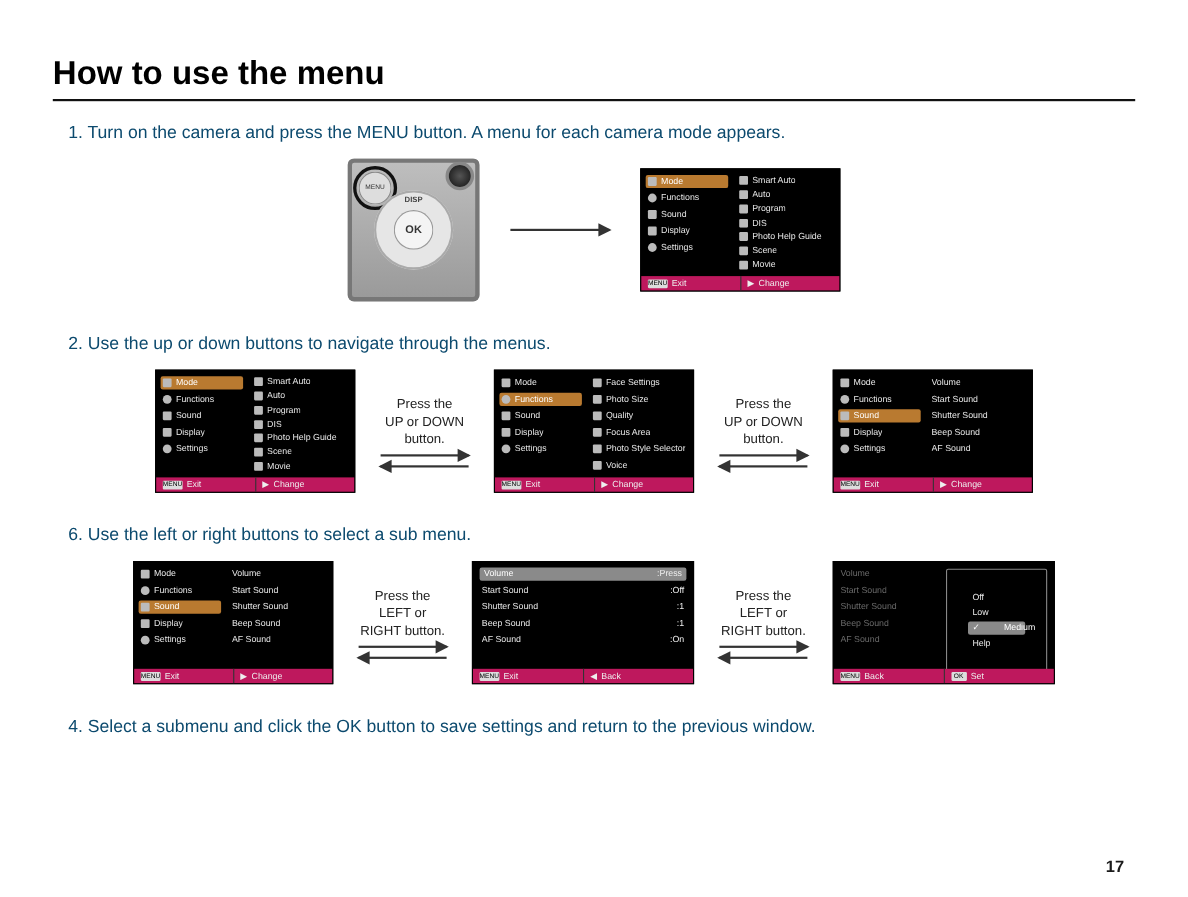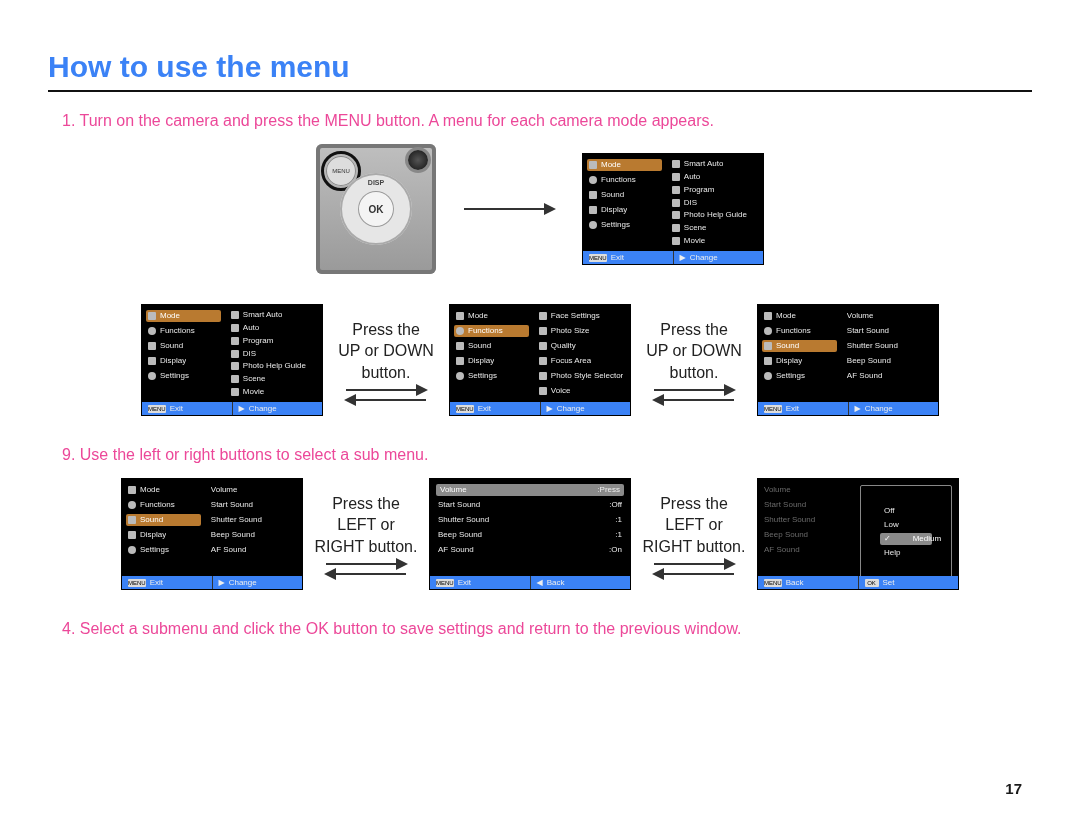--- a/index.html
+++ b/index.html
@@ -14,52 +14,52 @@
   }
   .page {
     padding: 50px 48px 0 48px;
     box-sizing: border-box;
     width: 1080px;
   }
   h1 {
     font-size: 30px;
     font-weight: bold;
     margin: 0 0 6px 0;
-    color: #3b82f6;
+    color: #000000;
     letter-spacing: 0px;
   }
   .rule {
     border: 0;
     border-top: 2px solid #111;
     margin: 0 0 20px 0;
   }
   .step {
     font-size: 16px;
     margin: 8px 0 14px 14px;
-    color: #ec4899;
+    color: #0c4a6e;
   }
   .row {
     display: flex;
     align-items: center;
     justify-content: center;
     gap: 28px;
     margin: 10px 0 30px 0;
   }
   .row.row-narrow { gap: 8px; }
   
   .arrow-right-long {
     width: 90px; height: 2px; background:#333; position: relative;
   }
   .arrow-right-long::after {
     content:''; position:absolute; right:-2px; top:-5px;
     border-left:12px solid #333; border-top:6px solid transparent; border-bottom:6px solid transparent;
   }
   .arrow-pair {
     display:flex; flex-direction:column; align-items:center; gap:6px;
-    font-size: 16px; color:#222; text-align:center; width: 110px; justify-content: center;
+    font-size: 12px; color:#222; text-align:center; width: 110px; justify-content: center;
   }
   .arrow-pair .label { line-height: 1.35; }
   .arrow-pair .arrows { display:flex; flex-direction:column; gap:8px; align-items:center;}
   .arrow-r, .arrow-l { width:80px; height:2px; background:#333; position:relative; }
   .arrow-r::after { content:''; position:absolute; right:-2px; top:-5px; border-left:12px solid #333; border-top:6px solid transparent; border-bottom:6px solid transparent;}
   .arrow-l::after { content:''; position:absolute; left:-2px; top:-5px; border-right:12px solid #333; border-top:6px solid transparent; border-bottom:6px solid transparent;}
 
   
   .remote {
     width: 120px; height: 130px; background: linear-gradient(#bfbfbf,#999);
@@ -114,21 +114,21 @@
     background:#b97a30; color:#fff; border-radius:2px;
   }
   .lcd .item .ico {
     width:8px; height:8px; display:inline-block; flex:0 0 auto;
     background:#bbb; border-radius:1px;
   }
   .lcd .item .ico.round { border-radius:50%; }
   .lcd .item .txt { overflow:hidden; text-overflow:ellipsis; }
   .lcd .dim { color:#6a6a6a; }
   .lcd .bar {
-    position:absolute; left:0; right:0; bottom:0; height:13px; background:#3b82f6;
+    position:absolute; left:0; right:0; bottom:0; height:13px; background:#be185d;
     display:flex; color:#eee; font-size:8px;
   }
   .lcd .bar .half {
     flex:1; display:flex; align-items:center; gap:4px; padding:0 6px;
   }
   .lcd .bar .half + .half { border-left:1px solid #333; }
   .lcd .bar .key {
     display:inline-flex; align-items:center; justify-content:center;
     background:#ddd; color:#000; font-size:6px; min-width:14px; height:8px; border-radius:1px;
   }
@@ -240,20 +240,21 @@
               <span>Exit</span>
             </div>
       <div class="half">
               <span>▶</span>
               <span>Change</span>
             </div>
     </div>
   </div>
 </div>
 
+<p class="step">2. Use the up or down buttons to navigate through the menus.</p>
 <div class="row row-narrow">
 
   <div class="lcd">
     <div class="cols">
       <div class="col-left">
         <div class="item hl">
                 <span class="ico"></span>
                 <span class="txt">Mode</span>
               </div>
         <div class="item">
@@ -447,21 +448,21 @@
               <span>Exit</span>
             </div>
       <div class="half">
               <span>▶</span>
               <span>Change</span>
             </div>
     </div>
   </div>
 </div>
 
-<p class="step">9. Use the left or right buttons to select a sub menu.</p>
+<p class="step">6. Use the left or right buttons to select a sub menu.</p>
 <div class="row row-narrow">
 
   <div class="lcd">
     <div class="cols">
       <div class="col-left">
         <div class="item">
                 <span class="ico"></span>
                 <span class="txt">Mode</span>
               </div>
         <div class="item">

